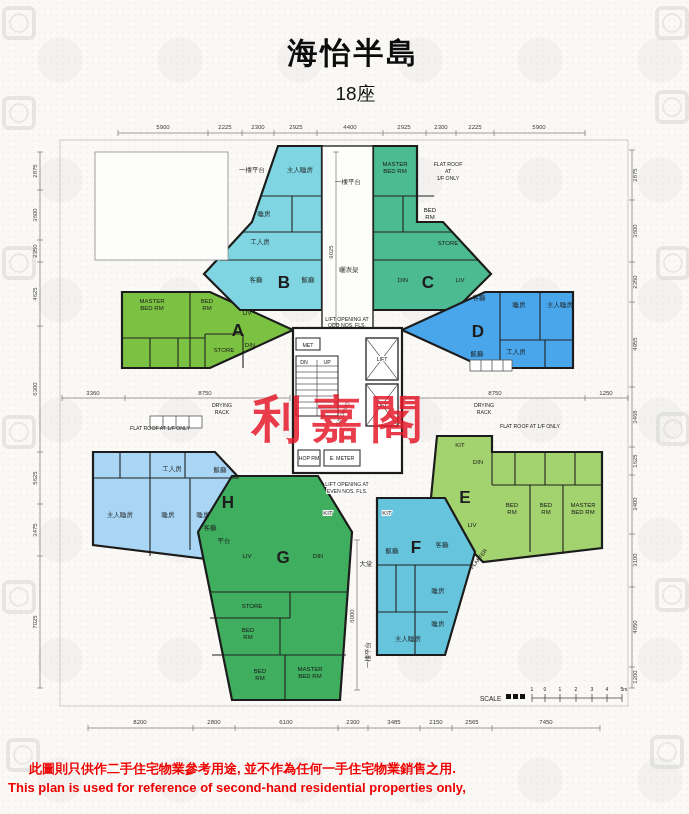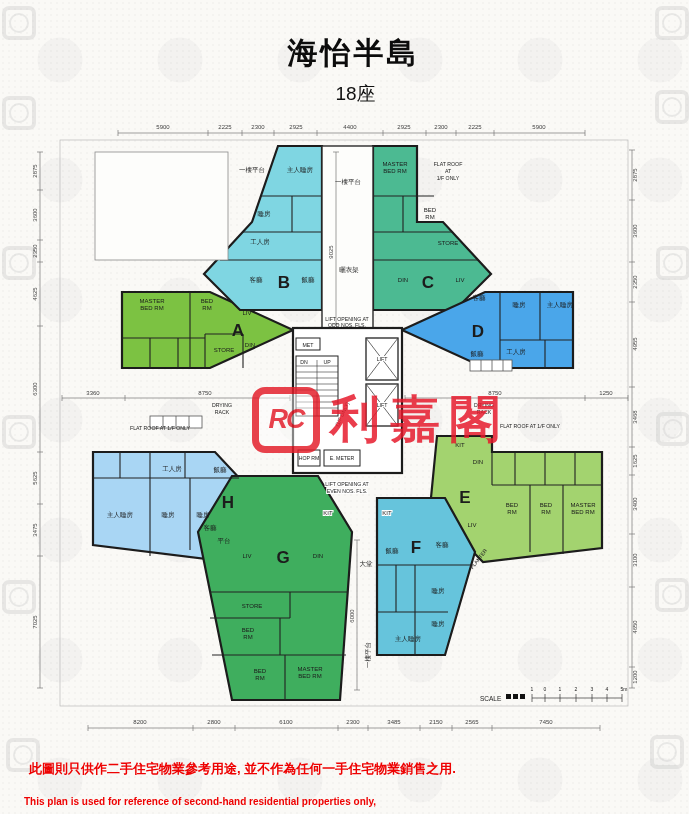--- a/index.html
+++ b/index.html
@@ -46,21 +46,21 @@
     width:54px;height:52px;border:7px solid #e41e2b;border-radius:13px;
     display:flex;align-items:center;justify-content:center;
     color:#e41e2b;font-size:27px;font-weight:bold;font-style:italic;letter-spacing:-2px;
     background:rgba(255,255,255,.55);
   }
   .wm-name{
     font-size:50px;font-weight:bold;color:#e6192b;letter-spacing:10px;white-space:nowrap;
   }
   .disclaimer{position:absolute;left:8px;top:760px;color:#ee0202;font-weight:bold;}
   .disclaimer .cn{font-size:13px;margin:0 0 2px 0;padding-left:21px;}
-  .disclaimer .en{font-size:10px;margin:16px;line-height:16px;}
+  .disclaimer .en{font-size:13px;margin:0;line-height:16px;}
   .disclaimer .en2{padding-left:6px;}
 </style>
 </head>
 <body>
 
 <div class="bg-texture"></div>
 
 <div class="wm-badge" style="left:2px;top:6px"></div>
 <div class="wm-badge" style="left:2px;top:96px"></div>
 <div class="wm-badge" style="left:2px;top:246px"></div>
@@ -314,22 +314,19 @@
       <text x="560" y="691">1</text>
       <text x="576" y="691">2</text>
       <text x="592" y="691">3</text>
       <text x="607" y="691">4</text>
       <text x="624" y="691">5m</text>
     </g>
   </g>
 </svg>
 
 <div class="center-watermark">
-  <div class="rc-logo">
-    <span>RC</span>
-  </div>
   <div class="wm-name">利嘉閣</div>
 </div>
 
 <div class="disclaimer">
   <p class="cn">此圖則只供作二手住宅物業參考用途, 並不作為任何一手住宅物業銷售之用.</p>
   <p class="en">This plan is used for reference of second-hand residential properties only,</p>
 </div>
 
 </body></html>

